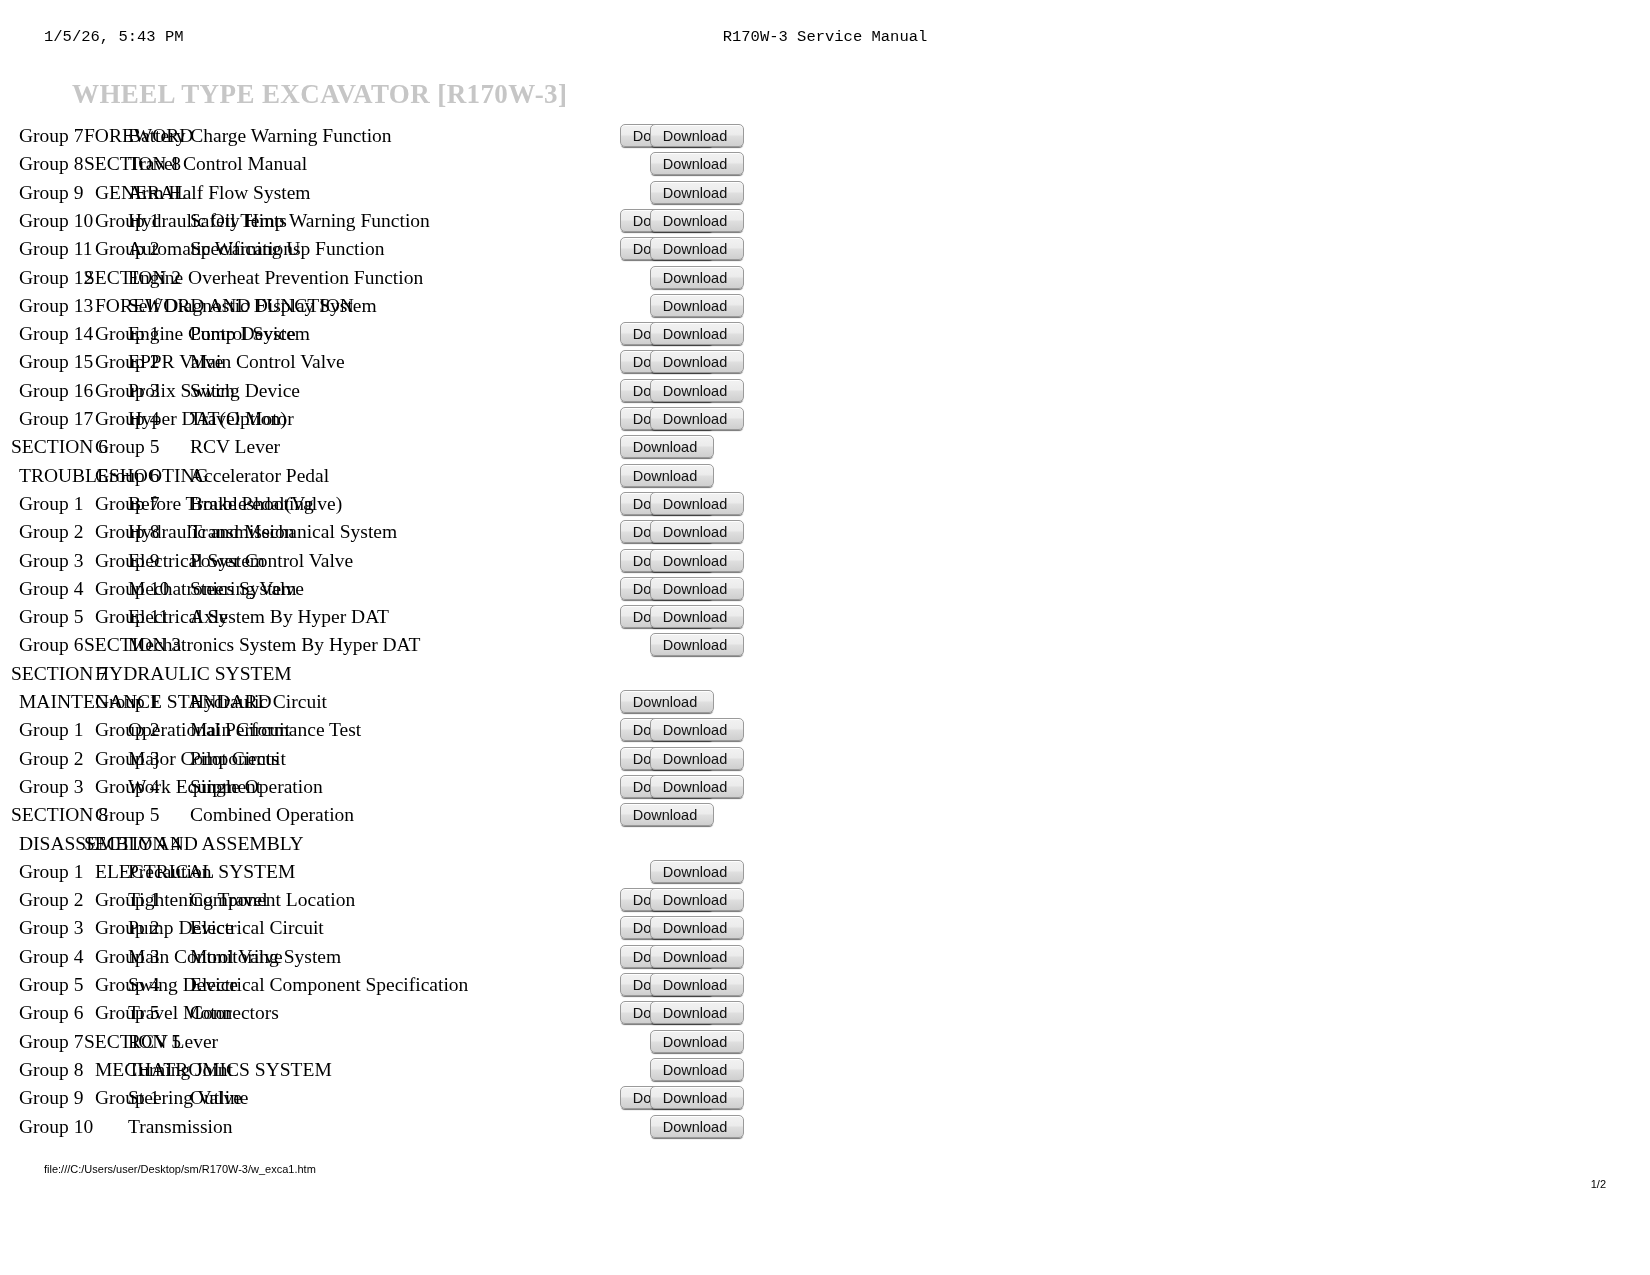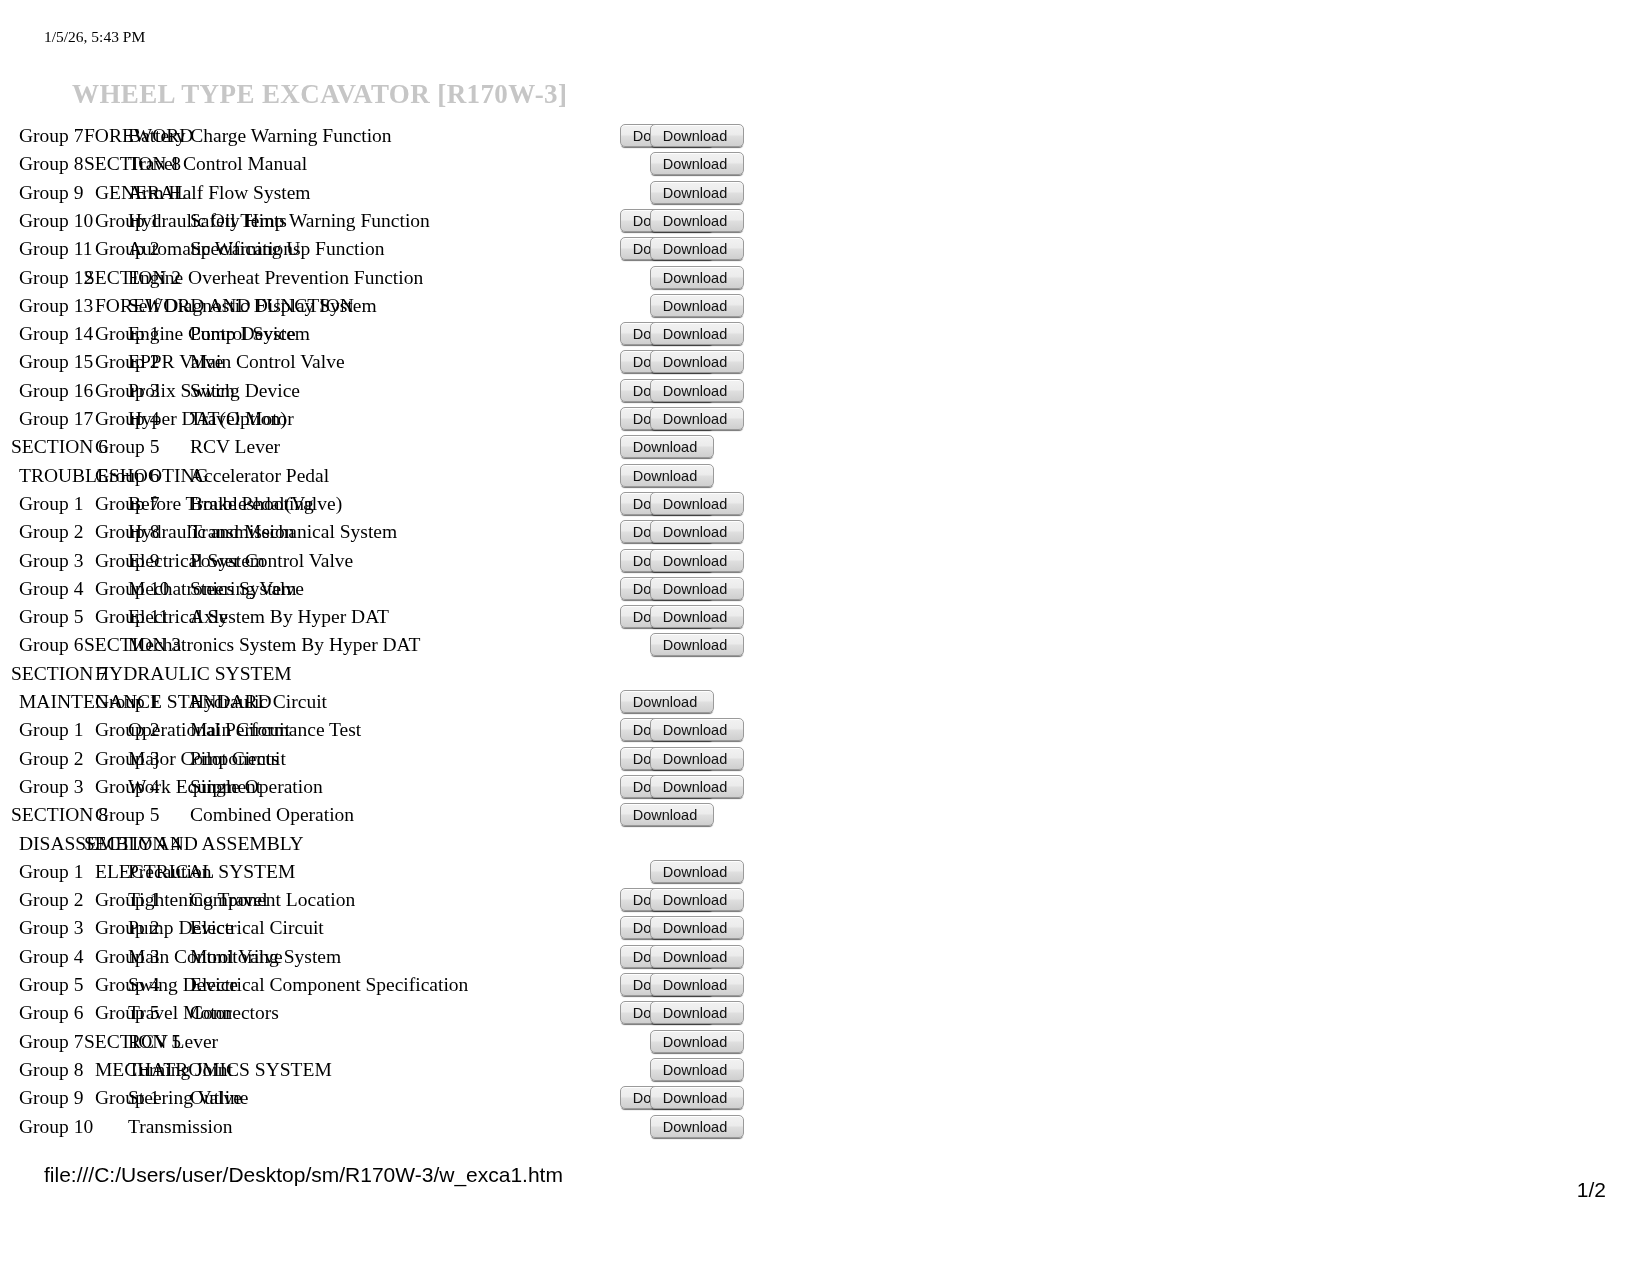--- a/index.html
+++ b/index.html
@@ -16,21 +16,21 @@
     overflow: hidden;
   }
 
   
   .print-header {
     position: absolute;
     top: 28px;
     left: 0;
     width: 1650px;
     height: 22px;
-    font-family: Liberation Serif, serif;
+    font-family: Liberation Mono, monospace;
     font-size: 15.5px;
     color: #000;
   }
   .print-header .ph-left {
     position: absolute;
     left: 44px;
     top: 0;
     white-space: nowrap;
   }
   .print-header .ph-center {
@@ -41,21 +41,21 @@
     text-align: center;
     white-space: nowrap;
   }
   .print-footer {
     position: absolute;
     top: 1163px;
     left: 0;
     width: 1650px;
     height: 22px;
     font-family: "Liberation Sans", "DejaVu Sans", sans-serif;
-    font-size: 21px;
+    font-size: 11px;
     color: #000;
   }
   .print-footer .pf-left {
     position: absolute;
     left: 44px;
     top: 0;
     white-space: nowrap;
   }
   .print-footer .pf-right {
     position: absolute;
@@ -135,20 +135,21 @@
     padding-right: 4px;
   }
   #col-left .dl-btn  { left: 620px; }
   #col-right .dl-btn { left: 650px; }
 </style>
 </head>
 <body>
 
 <div class="print-header">
   <span class="ph-left">1/5/26, 5:43 PM</span>
+  <span class="ph-center">R170W-3 Service Manual</span>
 </div>
 
 <div class="page-title">WHEEL TYPE EXCAVATOR [R170W-3]</div>
 
 <div class="toc-col" id="col-left">
     <div class="row" style="top: 122px;">
       <span class="lbl lvl-section">FOREWORD</span>
       <div class="dl-btn">Download</div>
     </div>
     <div class="row" style="top: 150.3px;">

